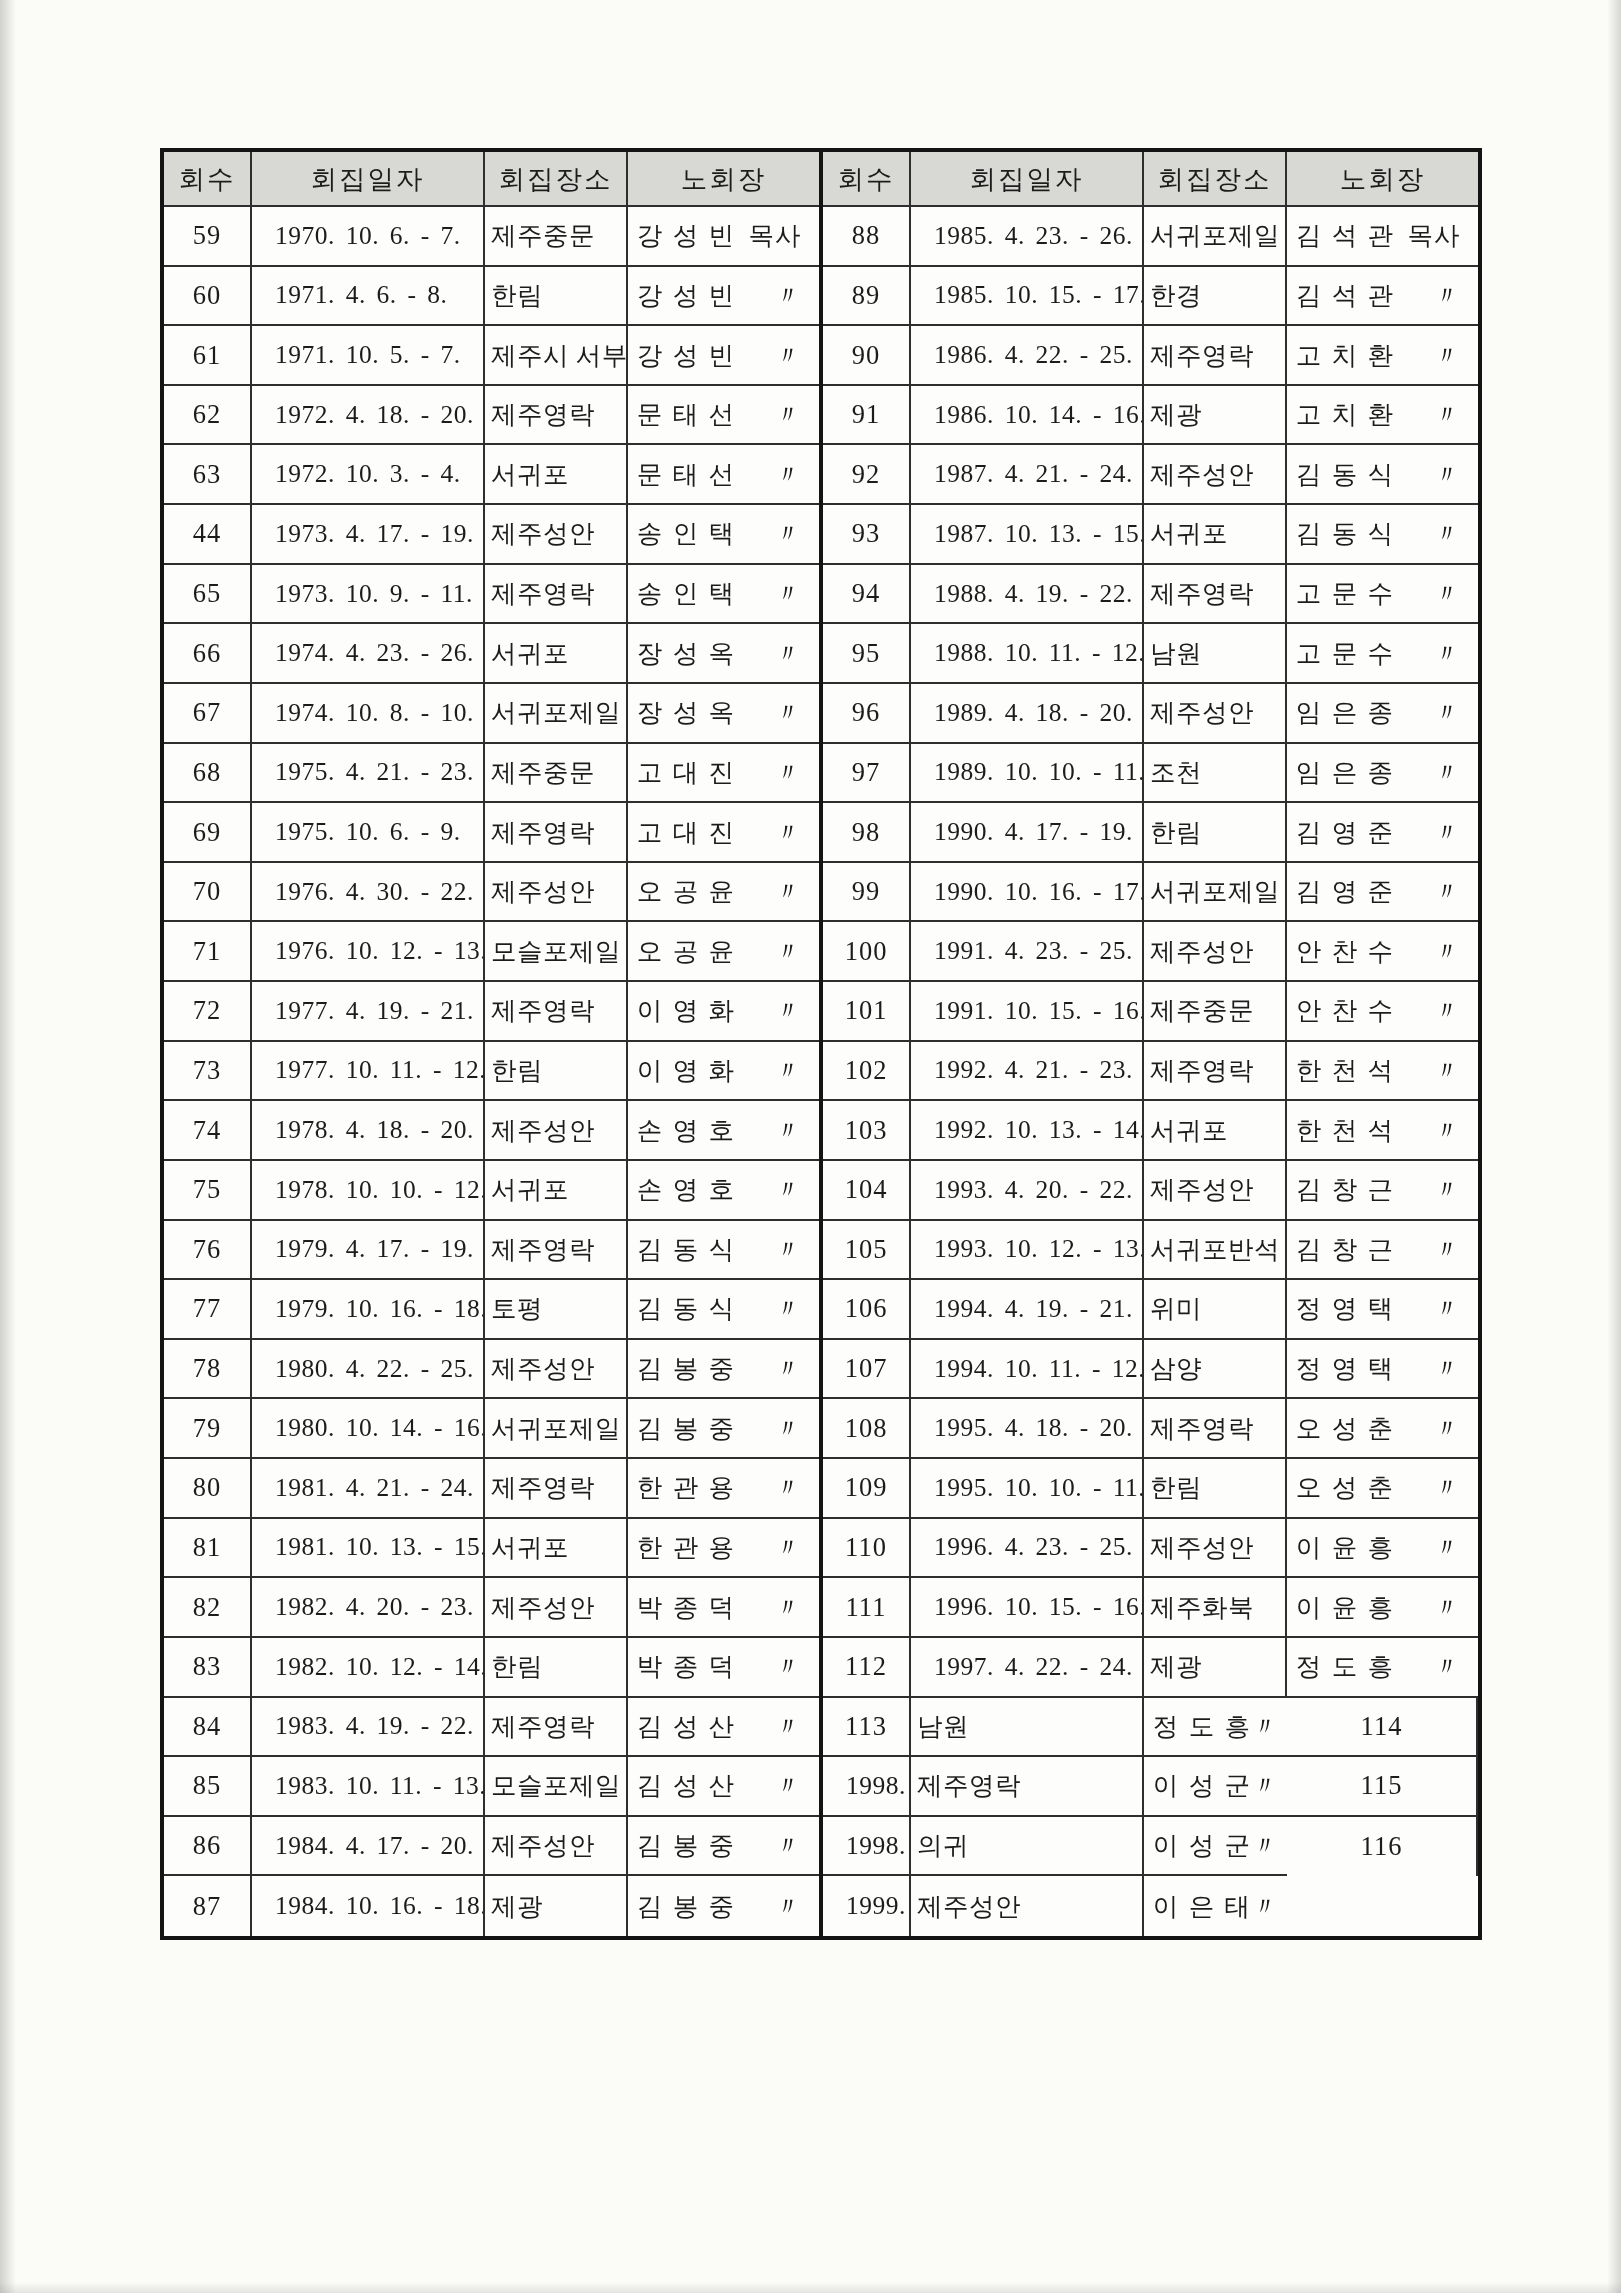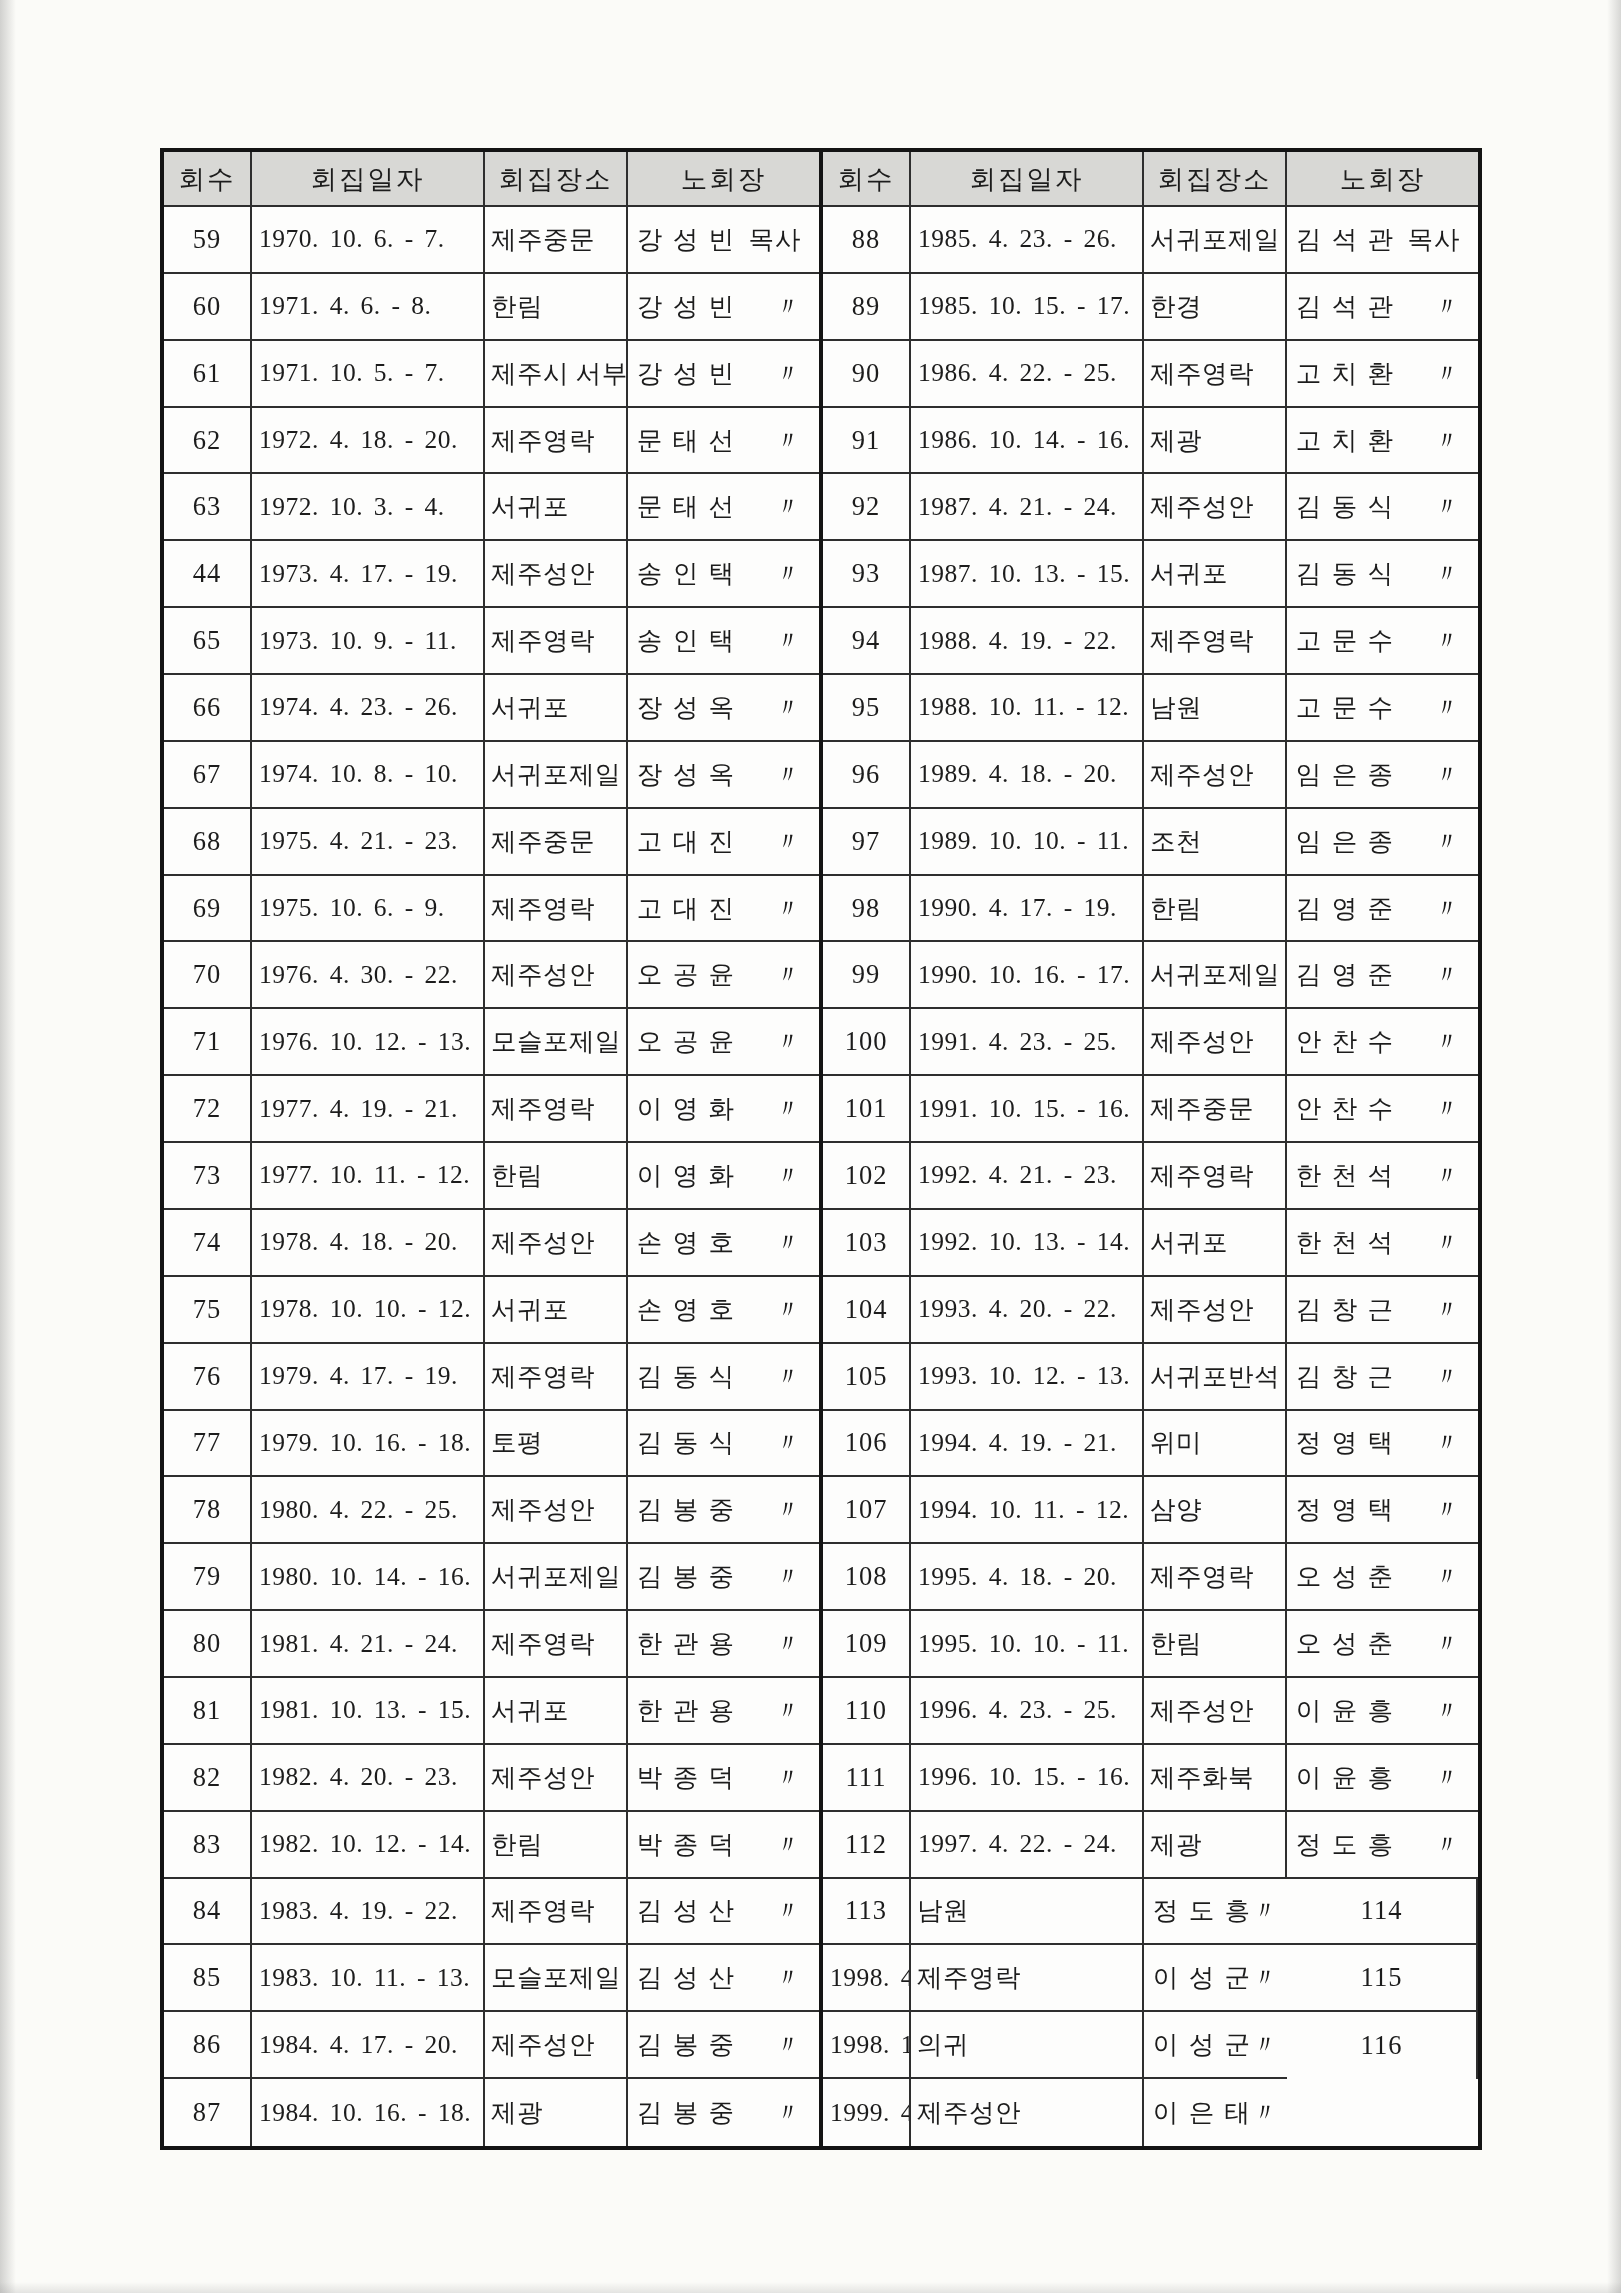--- a/index.html
+++ b/index.html
@@ -13,21 +13,21 @@
   }
   .scan-edge-left{position:absolute;left:0;top:0;width:15.7px;height:100%;
     background:linear-gradient(to right,rgba(110,110,110,.30),rgba(110,110,110,0));}
   .scan-edge-right{position:absolute;right:0;top:0;width:13.7px;height:100%;
     background:linear-gradient(to left,rgba(110,110,110,.26),rgba(110,110,110,0));}
   .scan-edge-bottom{position:absolute;left:0;bottom:0;width:100%;height:11.8px;
     background:linear-gradient(to top,rgba(110,110,110,.18),rgba(110,110,110,0));}
 
   .doc-table{
     position:absolute;left:160px;top:148px;
-    width:1322px;height:2002px;
+    width:1322px;height:1792px;
     box-sizing:border-box;
     border:4.9px solid var(--line-strong,#141414);
     background:#fdfdfc;
     display:flex;
   }
   .half{
     flex:1;
     display:grid;
     grid-template-columns:88px 233px 143px 1fr;
     grid-template-rows:55px repeat(29,1fr);
@@ -50,21 +50,21 @@
   .lastrow{border-bottom:none;}
 
   .hcell{
     background:var(--header-bg,#d8d8d5);
     justify-content:center;
     font-size:26.5px;
     letter-spacing:2px;
     border-bottom:2.9px solid var(--line,#2e2e2e);
   }
   .c-no{justify-content:center;font-size:26.5px;letter-spacing:1px;}
-  .c-date{padding-left:7px;word-spacing:3.9px;letter-spacing:0.5px;}
+  .c-date{padding-left:23px;word-spacing:3.9px;letter-spacing:0.5px;}
   .c-place{padding-left:5.9px;letter-spacing:0.5px;}
   .c-name{justify-content:space-between;padding:0 17.6px 0 8.8px;}
   .name-main{letter-spacing:2px;}
   .name-suffix{letter-spacing:1px;}
 </style>
 </head>
 <body style="background: rgb(251, 251, 248);">
 
 <div class="scan-edge-left"></div>
 <div class="scan-edge-right"></div>

